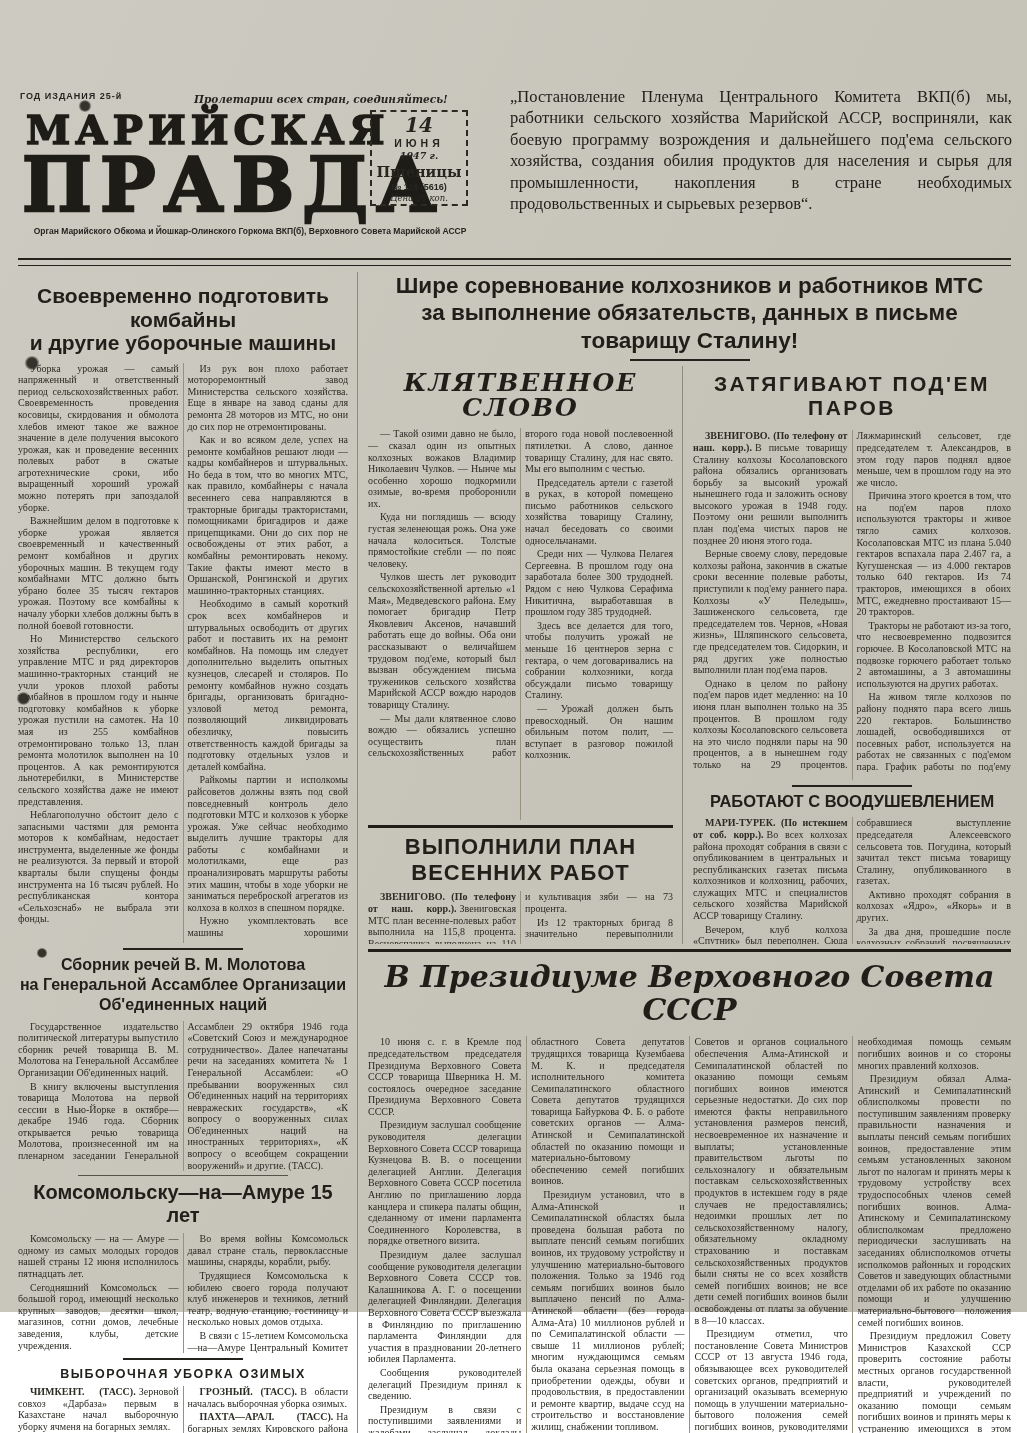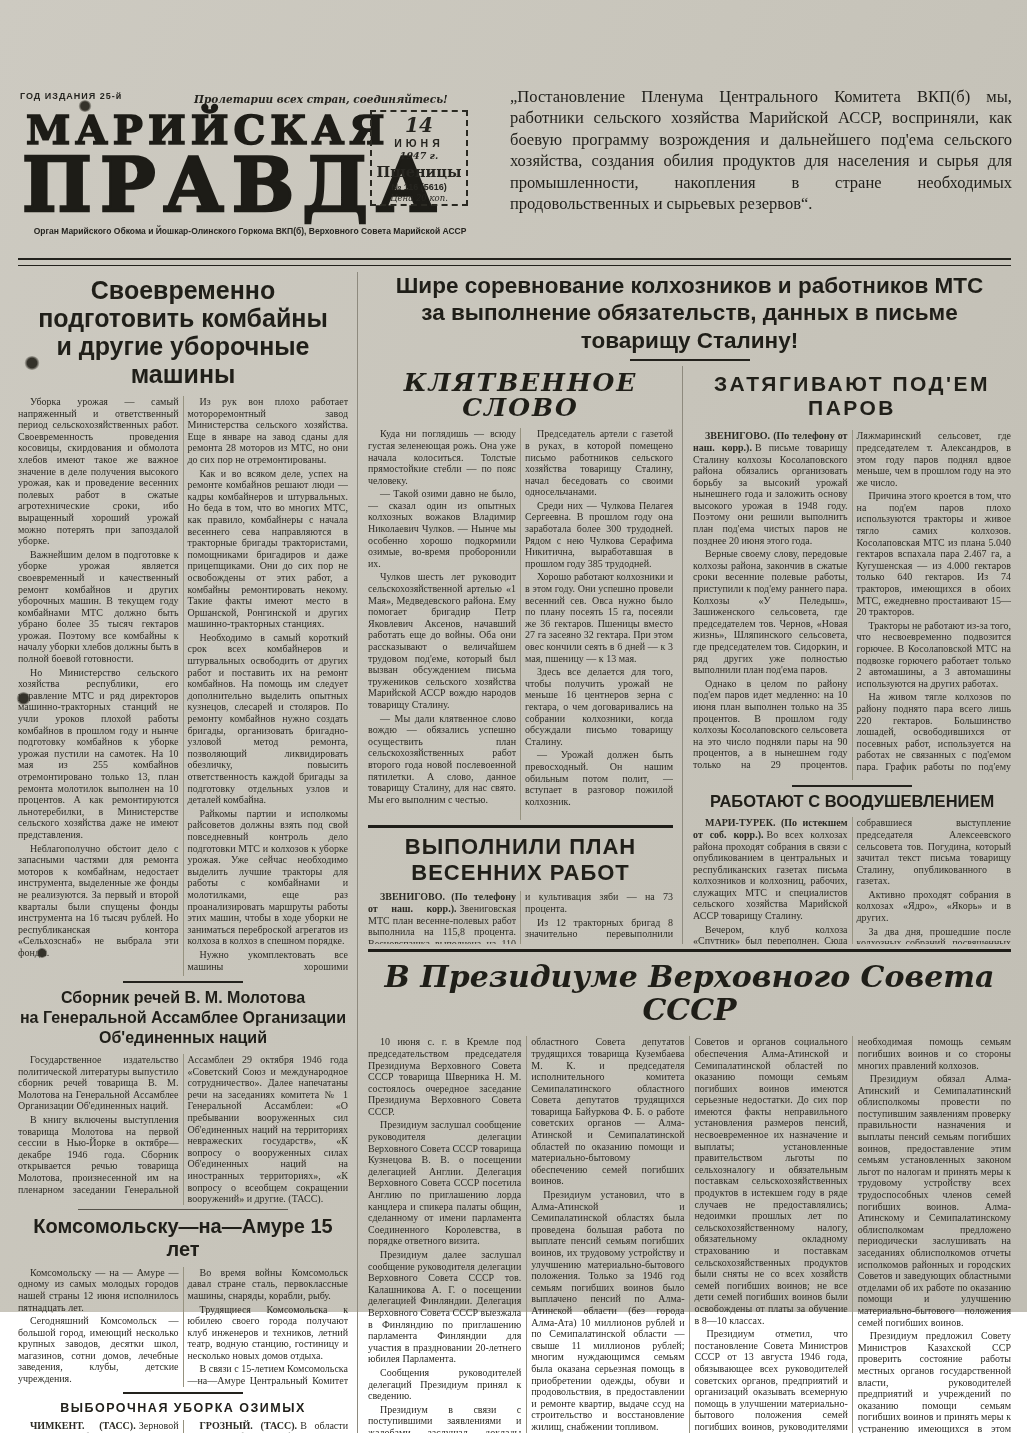--- a/index.html
+++ b/index.html
@@ -44,21 +44,21 @@
   .band-right { flex:1; min-width:0; }
 
   
   .body { font:10px/1.16 "Liberation Serif",serif; text-align:justify; color:#2c2b24; }
   .body p { margin:0 0 2px; text-indent:12px; }
   .body b { margin-right:3px; }
   .cols2 { column-count:2; column-gap:9px;  column-rule:1px solid #96927f; }
   .cols4 { column-count:4; column-gap:10px; column-rule:1px solid #96927f; }
 
   .a-title { font-family:"Liberation Sans",sans-serif; font-weight:700; text-align:center; color:#201f19; }
-  .editorial-title { font-size:25px; line-height:1.12; margin:4px 0 8px; }
+  .editorial-title { font-size:21px; line-height:1.12; margin:12px 0 8px; }
   .editorial-body  { max-height:580px; overflow:hidden; }
   .banner { font:700 22.5px/1.22 "Liberation Sans",sans-serif; text-align:center; margin:0 0 2px; color:#1f1e18; }
   .klyat-title { font:italic 700 25px/1 "DejaVu Serif",serif; letter-spacing:2px; text-align:center; margin:4px 0 8px; color:#1f1e18; }
   .klyat-body  { height:392px; overflow:hidden; }
   .vypolnili-title { font-size:22px; letter-spacing:1px; margin:6px 0 5px; }
   .vypolnili-body  { height:84px; overflow:hidden; }
   .zatyag-title { font-size:21px; letter-spacing:2.5px; margin:6px 0 10px; }
   .zatyag-body  { height:350px; overflow:hidden; }
   .rabot-title  { font-size:16.5px; margin:4px 0 6px; }
   .rabot-body   { height:156px; overflow:hidden; }
@@ -175,27 +175,26 @@
       </h1>
       <hr class="hr-short">
 
       <div class="band">
 
         <div class="band-left">
           <section>
             <h2 class="klyat-title">КЛЯТВЕННОЕ СЛОВО</h2>
             <div class="body cols2 klyat-body">
               <div>
+                  <p>— Такой озими давно не было, — сказал один из опытных колхозных вожаков Владимир Николаевич Чулков. — Нынче мы особенно хорошо подкормили озимые, во-время проборонили их.</p>
                   <p>Куда ни поглядишь — всюду густая зеленеющая рожь. Она уже начала колоситься. Толстые прямостойкие стебли — по пояс человеку.</p>
-                  <p>— Такой озими давно не было, — сказал один из опытных колхозных вожаков Владимир Николаевич Чулков. — Нынче мы особенно хорошо подкормили озимые, во-время проборонили их.</p>
                   <p>Чулков шесть лет руководит сельскохозяйственной артелью «1 Мая», Медведевского района. Ему помогает бригадир Петр Яковлевич Аксенов, начавший работать еще до войны. Оба они рассказывают о величайшем трудовом под'еме, который был вызван обсуждением письма тружеников сельского хозяйства Марийской АССР вождю народов товарищу Сталину.</p>
                   <p>— Мы дали клятвенное слово вождю — обязались успешно осуществить план сельскохозяйственных работ второго года новой послевоенной пятилетки. А слово, данное товарищу Сталину, для нас свято. Мы его выполним с честью.</p>
                   <p>Председатель артели с газетой в руках, в которой помещено письмо работников сельского хозяйства товарищу Сталину, начал беседовать со своими односельчанами.</p>
                   <p>Среди них — Чулкова Пелагея Сергеевна. В прошлом году она заработала более 300 трудодней. Рядом с нею Чулкова Серафима Никитична, выработавшая в прошлом году 385 трудодней.</p>
-                  <p>Хорошо работают колхозники и в этом году. Они успешно провели весенний сев. Овса нужно было по плану посеять 15 га, посеяли же 36 гектаров. Пшеницы вместо 27 га засеяно 32 гектара. При этом овес кончили сеять в 6 дней — к 3 мая, пшеницу — к 13 мая.</p>
                   <p>Здесь все делается для того, чтобы получить урожай не меньше 16 центнеров зерна с гектара, о чем договаривались на собрании колхозники, когда обсуждали письмо товарищу Сталину.</p>
                   <p>— Урожай должен быть превосходный. Он нашим обильным потом полит, — вступает в разговор пожилой колхозник.</p>
                 </div>
 
             </div>
           </section>
           <hr class="hr-heavy">
           <section>
             <h2 class="a-title vypolnili-title">ВЫПОЛНИЛИ ПЛАН ВЕСЕННИХ РАБОТ</h2>
             <div class="body cols2 vypolnili-body">

